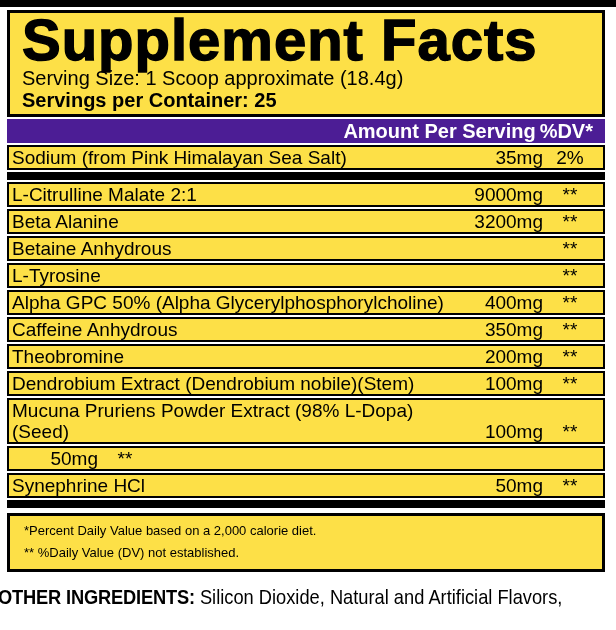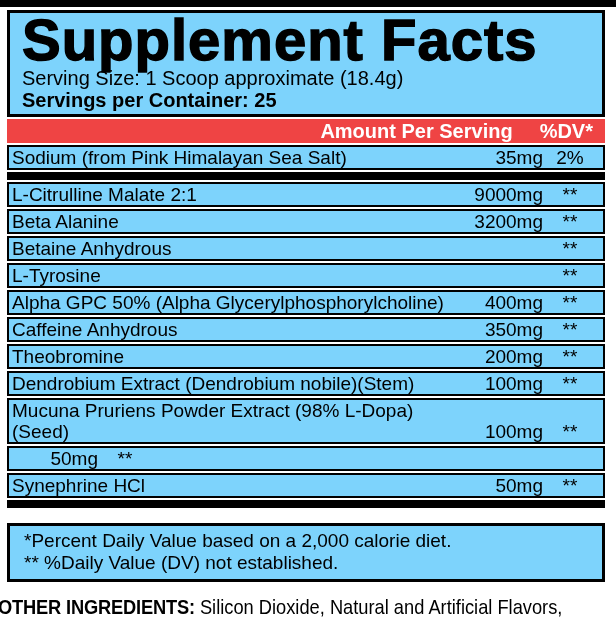--- a/index.html
+++ b/index.html
@@ -13,21 +13,21 @@
   }
   .top-strip{
     width:616px;height:7px;background:#000;
   }
   .label-col{
     margin:3px 0 0 7px;
     width:598px;
   }
   .box{
     box-sizing:border-box;
-    background:#7dd3fc;
+    background:#fde047;
     border:2px solid #000;
   }
   
   .title-box{
     border-width:3px;
     height:107px;
     padding:0 0 0 12px;
     overflow:hidden;
   }
   .main-title{
@@ -40,31 +40,31 @@
   }
   .serving-line{
     font-size:20px;
     line-height:22px;
   }
   .serving-line.bold{font-weight:bold;}
   
   .header-bar{
     margin-top:2px;
     height:24px;
-    background:#ef4444;
+    background:#4c1d95;
     color:#fff;
     font-weight:bold;
     font-size:20px;
     line-height:24px;
     display:flex;
     justify-content:flex-end;
     align-items:center;
     padding-right:12px;
     box-sizing:border-box;
-    gap:27px;
+    gap:4px;
   }
   
   .row{
     margin-top:2px;
     min-height:25px;
     display:flex;
     align-items:flex-end;
     padding:0 6px 0 3px;
     font-size:19px;
     line-height:21px;
@@ -73,24 +73,24 @@
   .cell.amt{flex:0 0 86px;text-align:right;white-space:nowrap;}
   .cell.dv{flex:0 0 54px;text-align:center;white-space:nowrap;}
   .thick-bar{
     margin-top:2px;
     height:8px;
     background:#000;
     width:598px;
   }
   
   .footnote-box{
-    margin-top:15px;
+    margin-top:5px;
     border-width:3px;
     padding:4px 10px 5px 14px;
-    font-size:19px;
+    font-size:13px;
     line-height:22px;
   }
   
   .other-ing{
     margin:14px 0 0 -2px;
     width:708px;
     transform:scaleX(0.87);
     transform-origin:left top;
     font-size:21px;
     line-height:22px;

